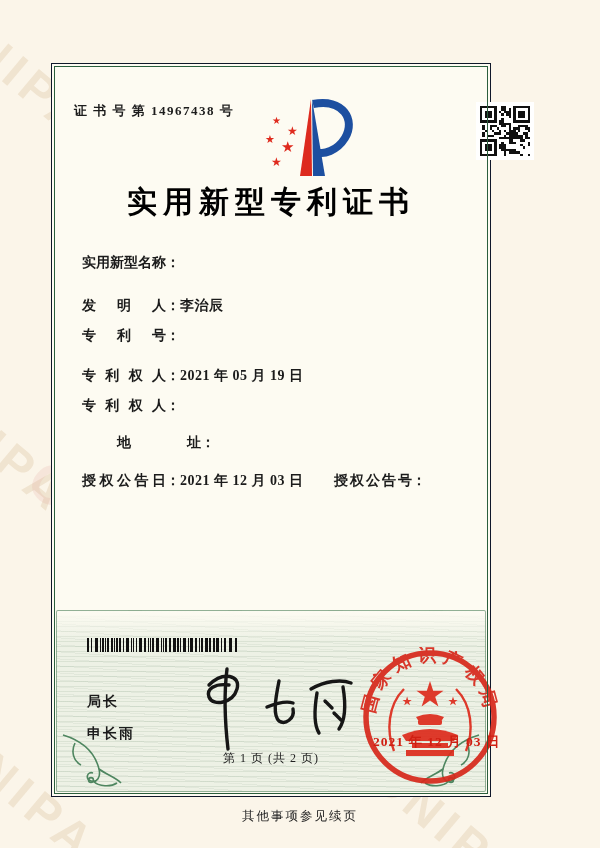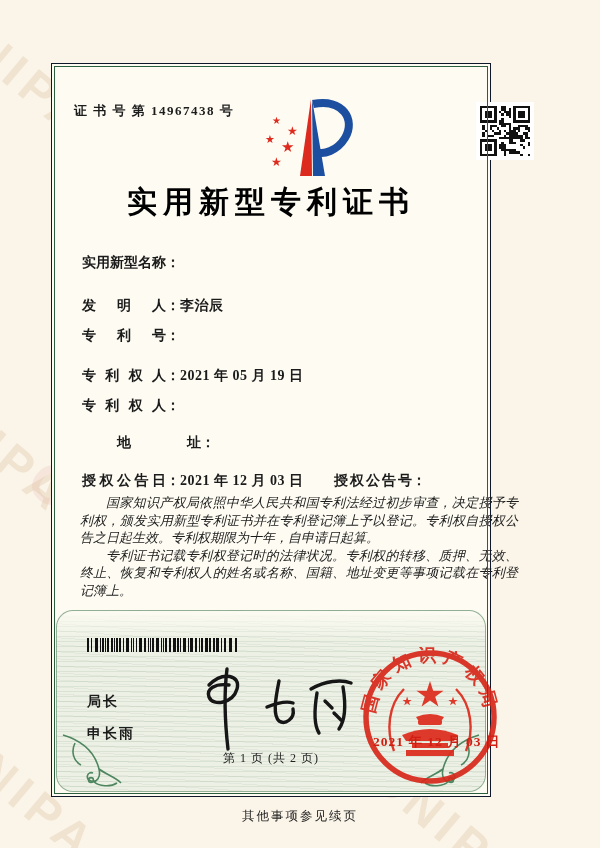--- a/index.html
+++ b/index.html
@@ -56,21 +56,21 @@
   
   .body-text{
     position:absolute; left:28px; top:430px; width:438px;
     font-size:13px; line-height:17.5px; font-style:italic; color:#1c1c1c;
     text-align:justify;
   }
   .body-text p{ margin:0; text-indent:2em; }
   
   .green-zone{
     position:absolute; left:4px; right:4px; top:546px; bottom:4px;
-    border:1px solid rgba(95,140,105,0.65); border-radius:17px;
+    border:1px solid rgba(95,140,105,0.65); border-radius:2px;
     background:
       linear-gradient(180deg,#fdfbf2 0px, rgba(253,251,242,0) 30px),
       repeating-linear-gradient(180deg, rgba(120,152,122,0.16) 0 1px, rgba(120,152,122,0) 1px 5px),
       repeating-linear-gradient(184deg, rgba(120,152,122,0.10) 0 1px, rgba(120,152,122,0) 1px 7px),
       #edf1e5;
     overflow:visible;
   }
   .barcode{ position:absolute; left:30px; top:27px; width:156px; height:14px; }
   .signer-role{ position:absolute; left:30px; top:82px; font-size:14px; font-weight:bold; color:#1c1c1c; letter-spacing:2px;}
   .signer-name{ position:absolute; left:30px; top:114px; font-size:14px; font-weight:bold; color:#1c1c1c; letter-spacing:2px;}
@@ -285,24 +285,20 @@
     <div class="field-row" style="top:408px;">
       <span class="flabel">授权公告日</span>
         <span class="fcolon">：</span>
         <span class="fvalue">2021 年 12 月 03 日</span>
       <span class="pair2">
         <span class="flabel">授权公告号</span>
           <span class="fcolon">：</span>
       </span>
     </div>
 
-    <div class="body-text">
-      <p>国家知识产权局依照中华人民共和国专利法经过初步审查，决定授予专利权，颁发实用新型专利证书并在专利登记簿上予以登记。专利权自授权公告之日起生效。专利权期限为十年，自申请日起算。</p>
-      <p>专利证书记载专利权登记时的法律状况。专利权的转移、质押、无效、终止、恢复和专利权人的姓名或名称、国籍、地址变更等事项记载在专利登记簿上。</p>
-    </div>
 
     <div class="green-zone">
 
       <div class="barcode" id="barcodebox"><svg width="156" height="14" viewBox="0 0 156 14" shape-rendering="crispEdges" fill="#111">
             <rect x="0" y="0" width="2" height="14"></rect>
             <rect x="4" y="0" width="1" height="14"></rect>
             <rect x="8" y="0" width="3" height="14"></rect>
             <rect x="13" y="0" width="1" height="14"></rect>
             <rect x="15" y="0" width="2" height="14"></rect>
             <rect x="18" y="0" width="1" height="14"></rect>

